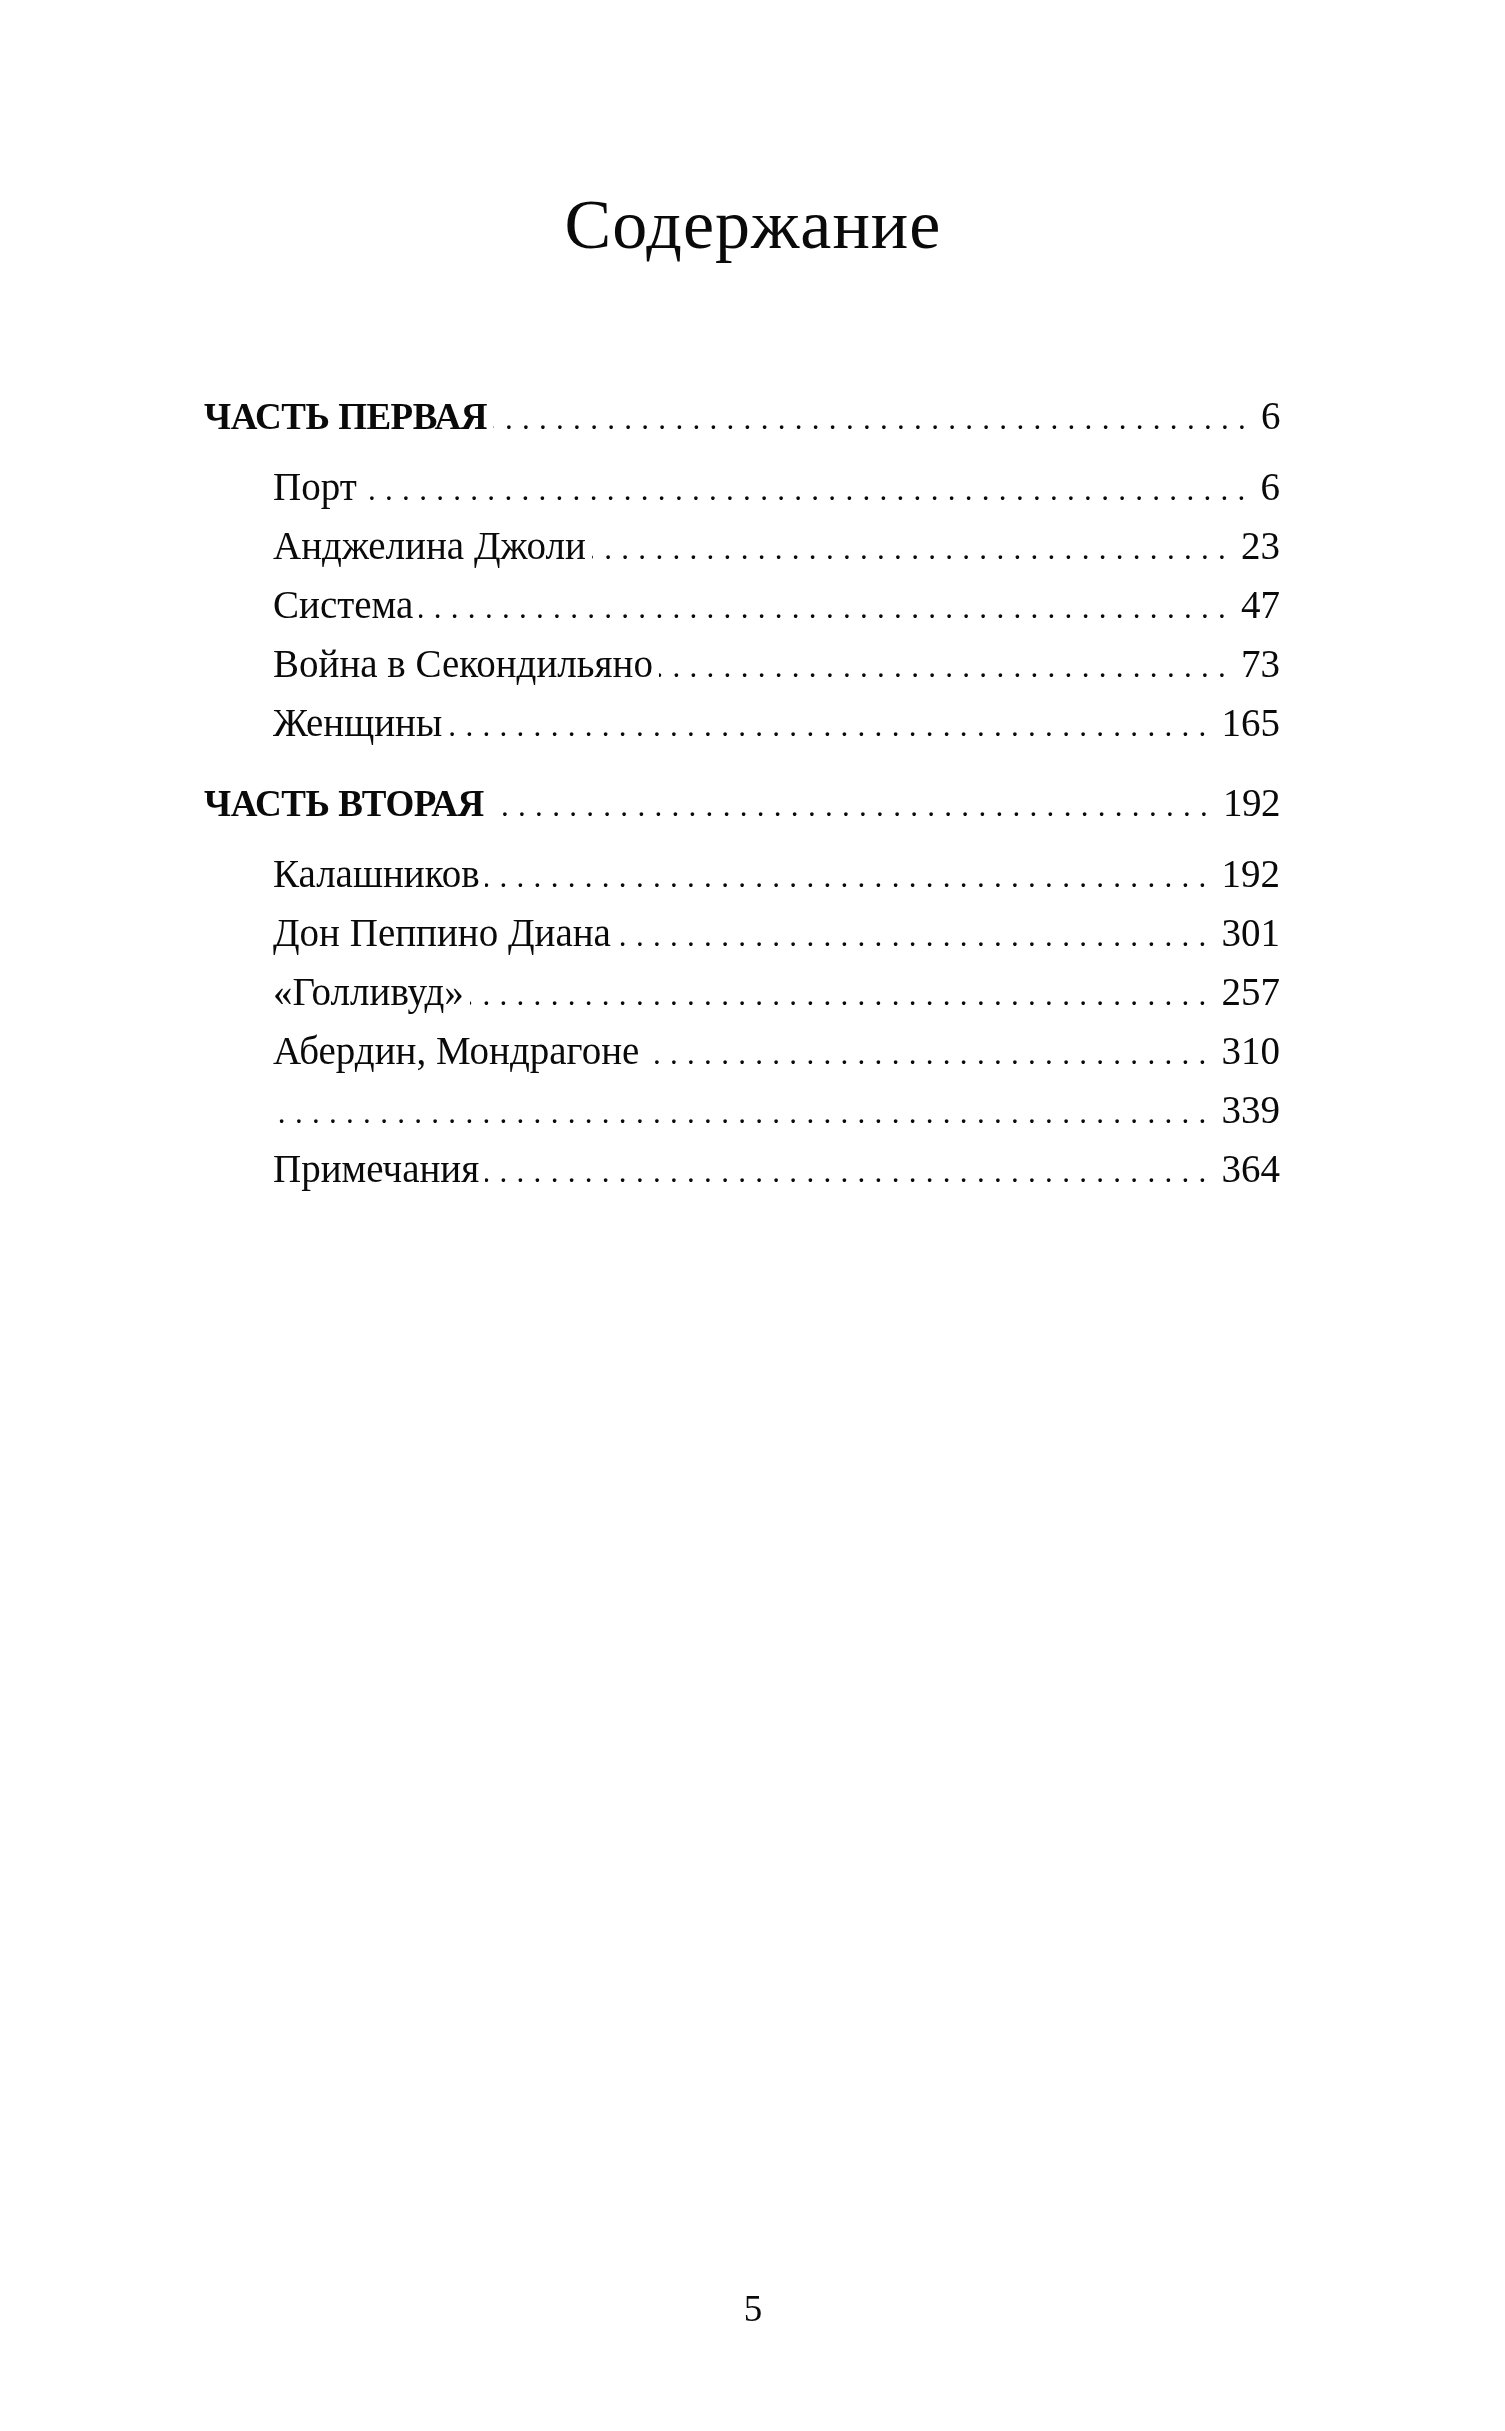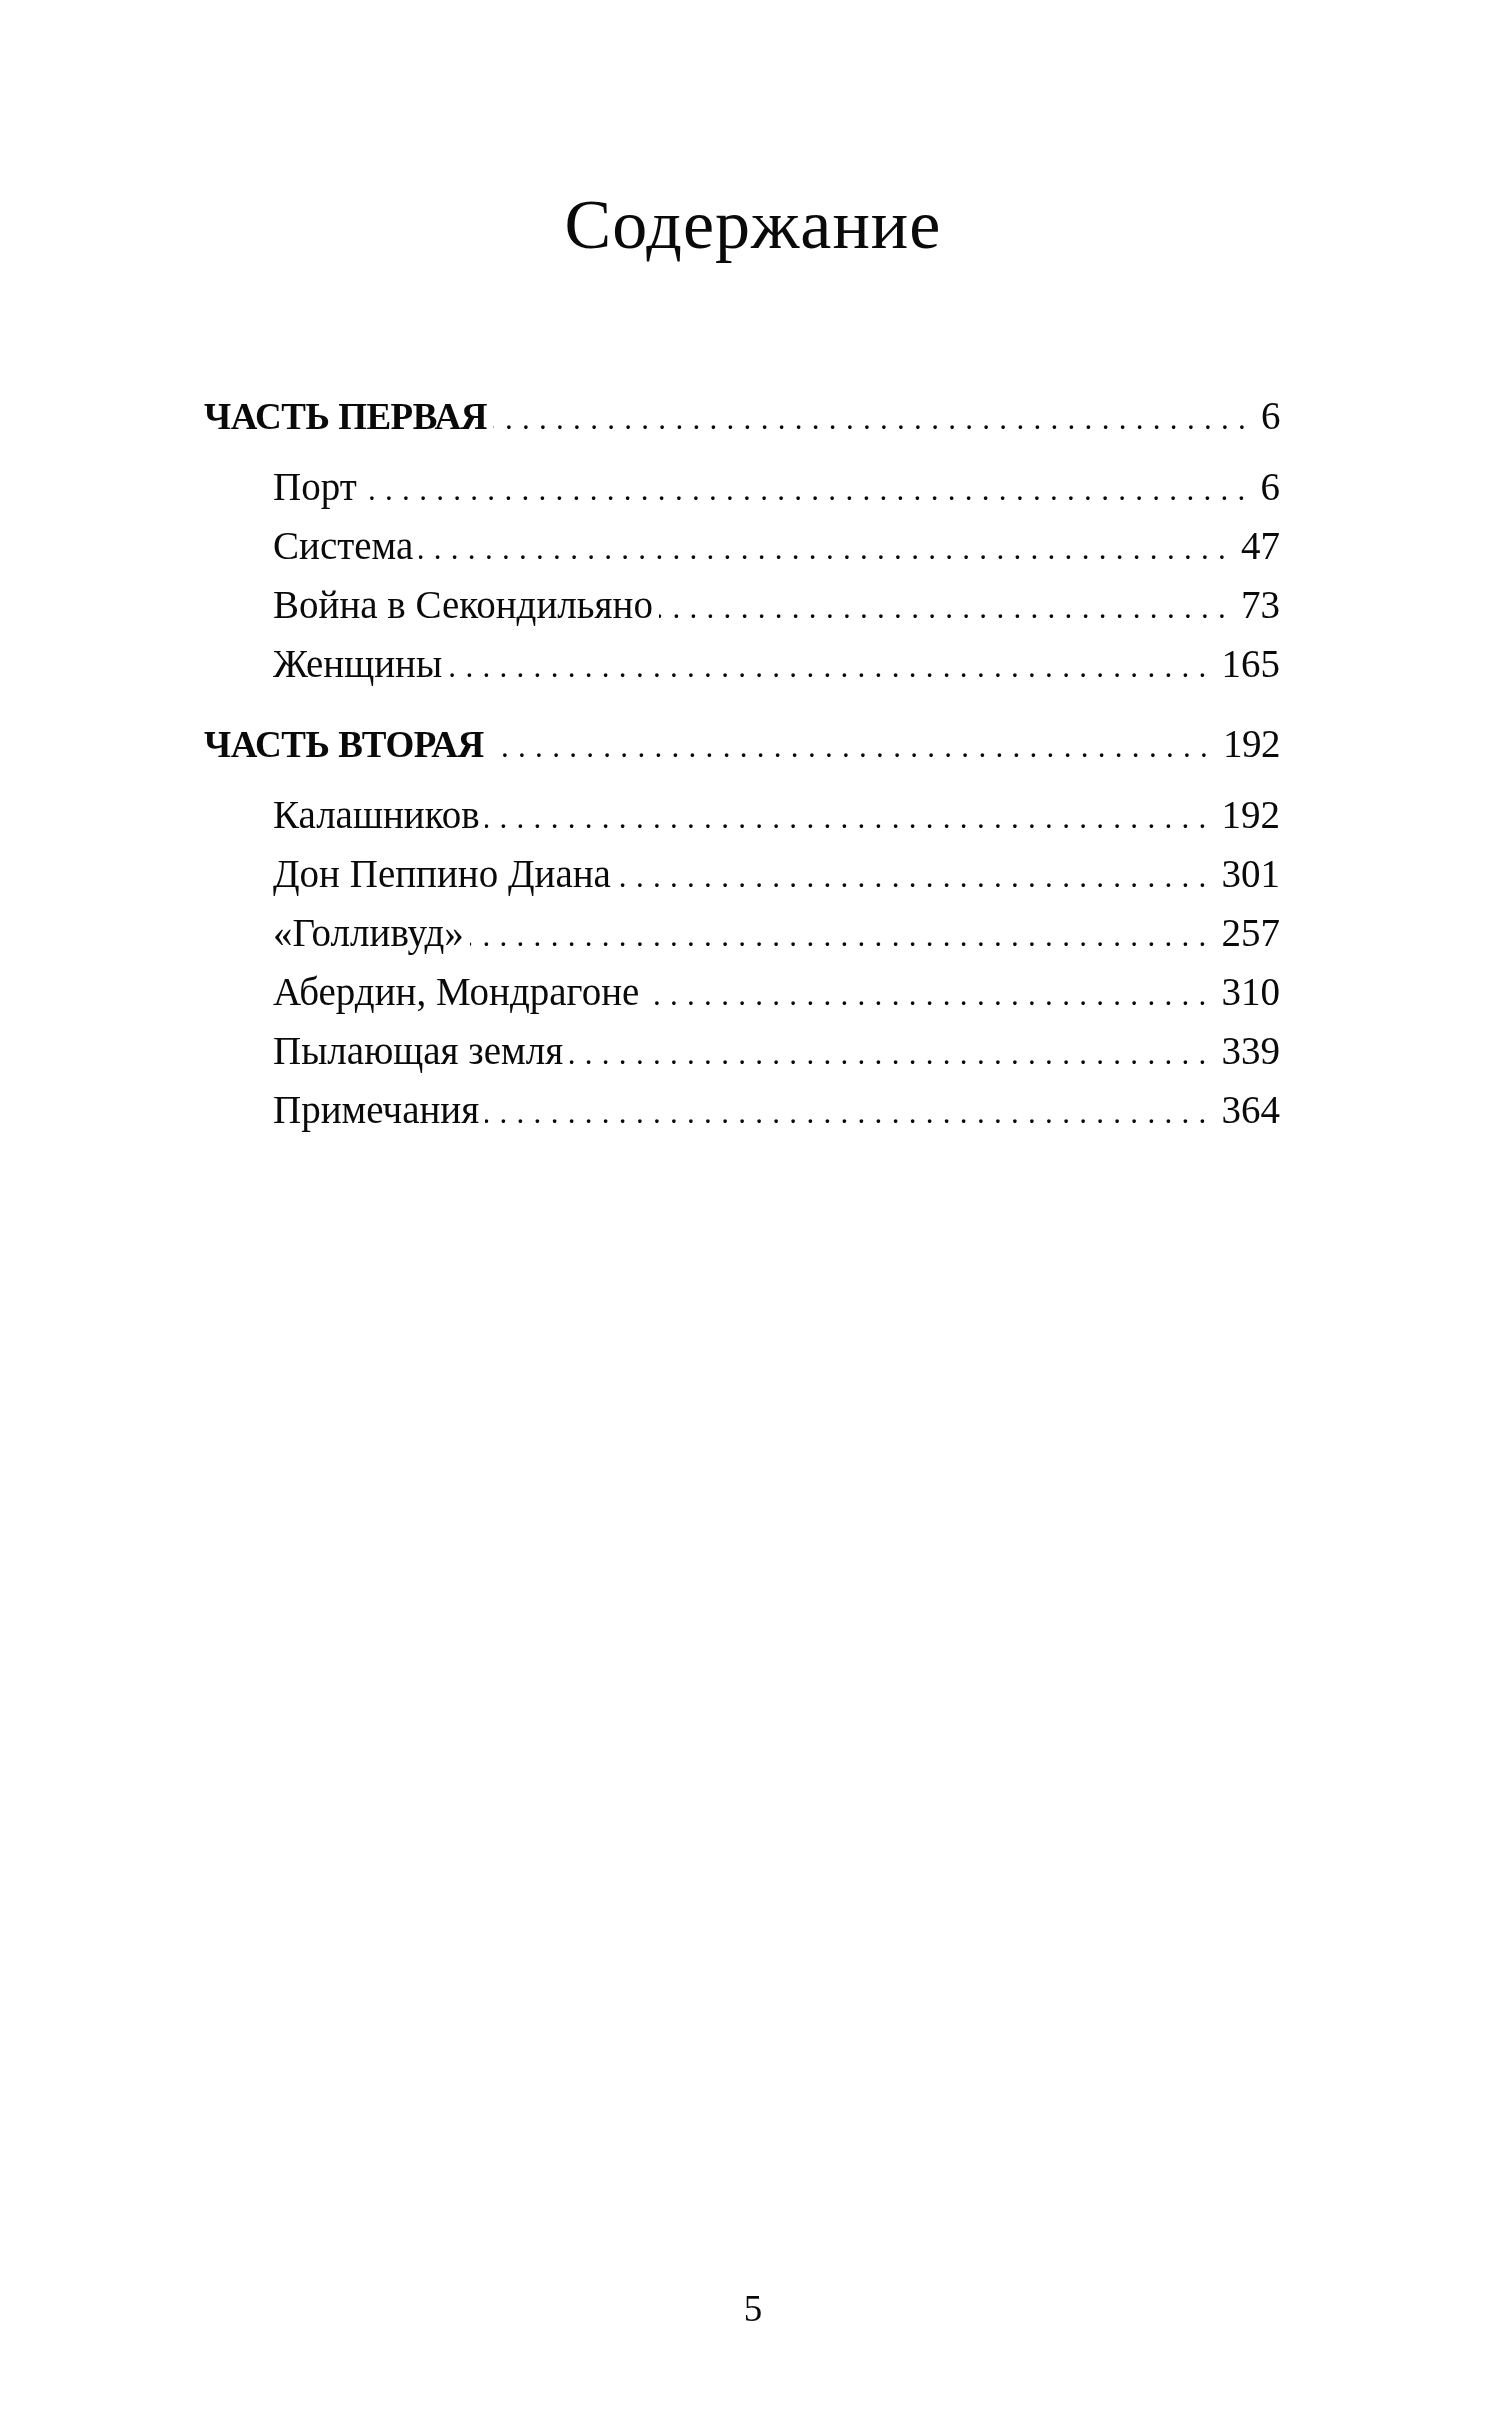--- a/index.html
+++ b/index.html
@@ -102,20 +102,25 @@
       <span class="toc-label">ЧАСТЬ ПЕРВАЯ</span>
       <span class="toc-leader"></span>
       <span class="toc-page">6</span>
     </div>
     <div class="toc-row chapter">
       <span class="toc-label">Порт</span>
       <span class="toc-leader"></span>
       <span class="toc-page">6</span>
     </div>
     <div class="toc-row chapter">
+      <span class="toc-label">Анджелина Джоли</span>
+      <span class="toc-leader"></span>
+      <span class="toc-page">23</span>
+    </div>
+    <div class="toc-row chapter">
       <span class="toc-label">Система</span>
       <span class="toc-leader"></span>
       <span class="toc-page">47</span>
     </div>
     <div class="toc-row chapter">
       <span class="toc-label">Война в Секондильяно</span>
       <span class="toc-leader"></span>
       <span class="toc-page">73</span>
     </div>
     <div class="toc-row chapter">
@@ -145,21 +150,20 @@
       <span class="toc-label">«Голливуд»</span>
       <span class="toc-leader"></span>
       <span class="toc-page">257</span>
     </div>
     <div class="toc-row chapter">
       <span class="toc-label">Абердин, Мондрагоне</span>
       <span class="toc-leader"></span>
       <span class="toc-page">310</span>
     </div>
     <div class="toc-row chapter">
-      <span class="toc-label">Пылающая земля</span>
       <span class="toc-leader"></span>
       <span class="toc-page">339</span>
     </div>
     <div class="toc-row chapter">
       <span class="toc-label">Примечания</span>
       <span class="toc-leader"></span>
       <span class="toc-page">364</span>
     </div>
   </div>
 

